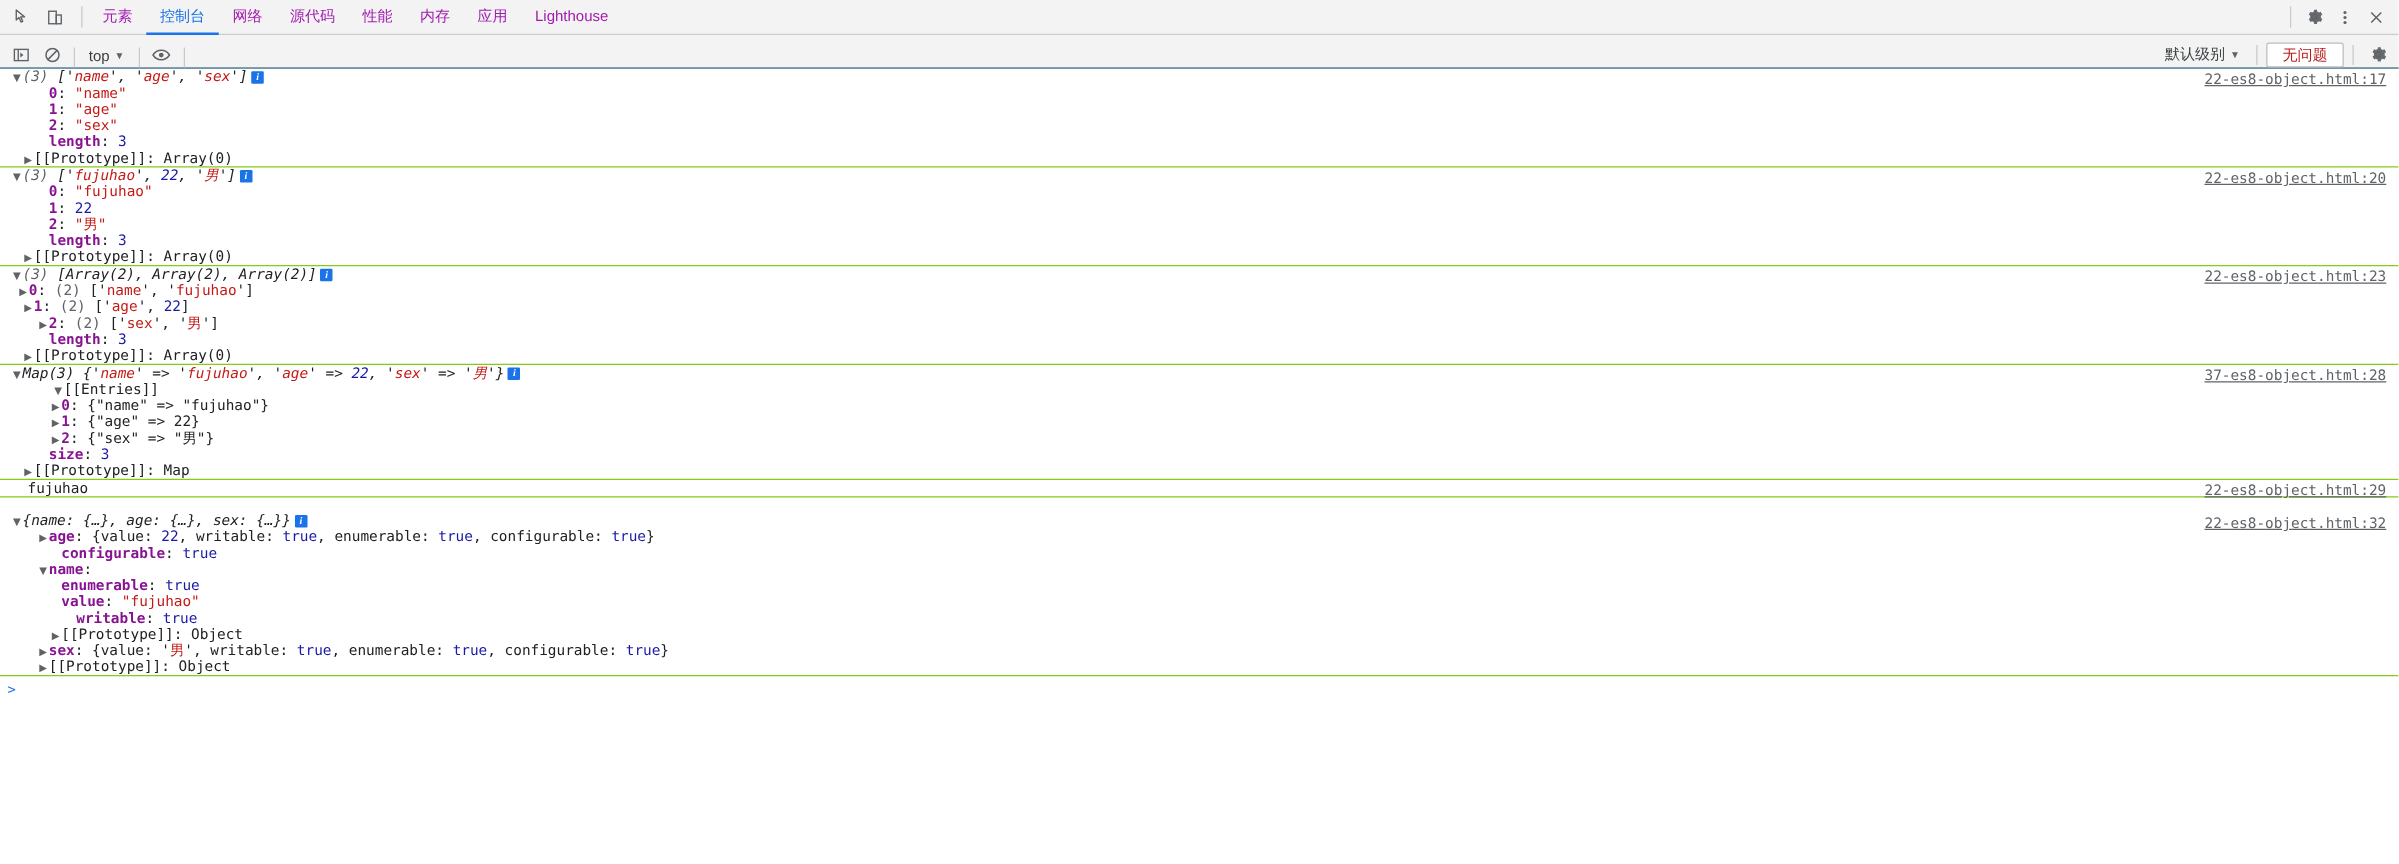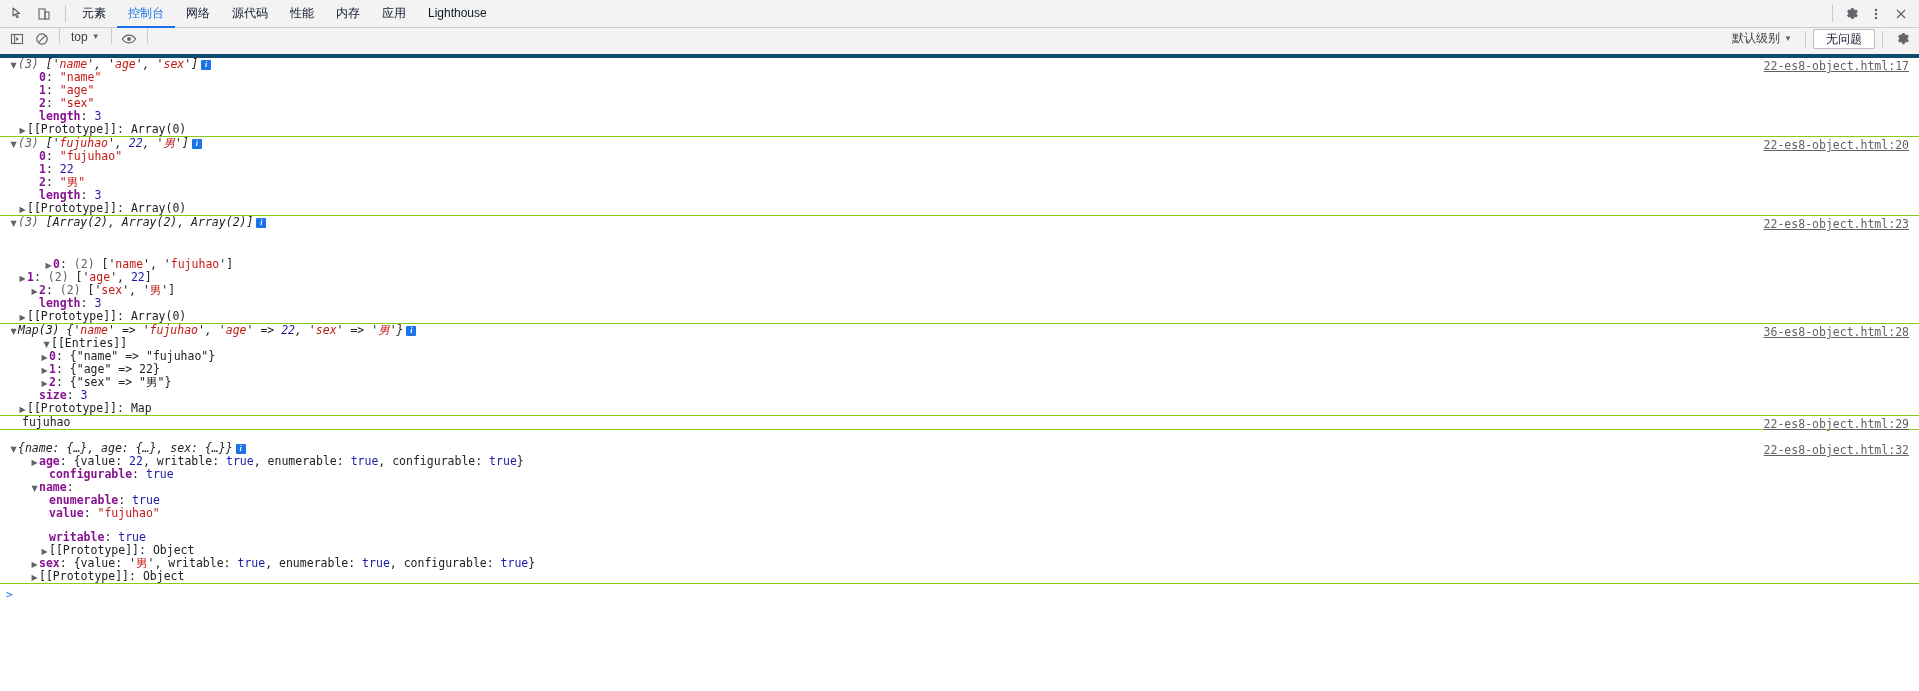--- a/index.html
+++ b/index.html
@@ -49,21 +49,21 @@
   }
   .tb-tabs {
     display: flex;
     align-items: stretch;
   }
   .tb-tab {
     display: flex;
     align-items: center;
     padding: 0 11px;
     font-size: 12px;
-    color: #0f172a;
+    color: #a21caf;
     cursor: pointer;
     white-space: nowrap;
     border-bottom: 2px solid transparent;
     margin-bottom: -1px;
   }
   .tb-tab.active {
     color: #1a73e8;
     border-bottom-color: #1a73e8;
   }
   .tb-right {
@@ -71,23 +71,23 @@
     display: flex;
     align-items: center;
     padding-right: 6px;
     gap: 1px;
   }
 
   
   .console-toolbar {
     height: 26px;
     display: flex;
-    align-items: flex-start;
+    align-items: flex-end;
     background: #f3f3f3;
-    border-bottom: 4px solid #0c4a6e;
+    border-bottom: 1px solid #0c4a6e;
     padding-left: 4px;
   }
   .ct-btn {
     width: 25px;
     height: 21px;
     display: flex;
     align-items: center;
     justify-content: center;
     cursor: pointer;
     border-radius: 2px;
@@ -142,21 +142,21 @@
     align-items: center;
     padding-right: 4px;
     gap: 2px;
   }
   .ct-pill {
     border: 1px solid #bdbdbd;
     border-radius: 2px;
     background: #fff;
     padding: 2px 12px;
     font-size: 12px;
-    color: #0f172a;
+    color: #b91c1c;
     cursor: pointer;
     line-height: 14px;
   }
 
   
   .console-body {
     background: #fff;
     font-family: "DejaVu Sans Mono", "Liberation Mono", monospace;
     font-size: 11.5px;
     line-height: 13px;
@@ -386,49 +386,49 @@
       <div class="row" style="padding-left: 9px;"><span class="tri">▼</span><span class="t-dim " style="font-style: italic;">(3) </span><span class="" style="font-style: italic;">['</span><span class="t-str " style="font-style: italic;">fujuhao</span><span class="" style="font-style: italic;">', </span><span class="t-num " style="font-style: italic;">22</span><span class="" style="font-style: italic;">, '</span><span class="t-str " style="font-style: italic;">男</span><span class="" style="font-style: italic;">']</span><span class="info-badge">i</span></div>
       <div class="row" style="padding-left: 30px;"><span class="tri-none"></span><span class="t-prop">0</span><span class="t-plain">: </span><span class="t-str">"fujuhao"</span></div>
       <div class="row" style="padding-left: 30px;"><span class="tri-none"></span><span class="t-prop">1</span><span class="t-plain">: </span><span class="t-num">22</span></div>
       <div class="row" style="padding-left: 30px;"><span class="tri-none"></span><span class="t-prop">2</span><span class="t-plain">: </span><span class="t-str">"男"</span></div>
       <div class="row" style="padding-left: 30px;"><span class="tri-none"></span><span class="t-len">length</span><span class="t-plain">: </span><span class="t-num">3</span></div>
       <div class="row" style="padding-left: 18px;"><span class="tri">▶</span><span class="t-plain">[[Prototype]]</span><span class="t-plain">: </span><span class="t-plain">Array(0)</span></div>
       <span class="src-link">22-es8-object.html:20</span>
     </div>
     <div class="msg-group">
       <div class="row" style="padding-left: 9px;"><span class="tri">▼</span><span class="t-dim " style="font-style: italic;">(3) </span><span class="" style="font-style: italic;">[Array(2), Array(2), Array(2)]</span><span class="info-badge">i</span></div>
-      <div class="row" style="padding-left: 44px; margin-top: 29px;"><span class="tri">▶</span><span class="t-prop">0</span><span class="t-plain">: </span><span class="t-dim">(2) </span><span class="t-plain">['</span><span class="t-str">name</span><span class="t-plain">', '</span><span class="t-str">fujuhao</span><span class="t-plain">']</span></div>
+      <div class="row" style="padding-left: 14px;"><span class="tri">▶</span><span class="t-prop">0</span><span class="t-plain">: </span><span class="t-dim">(2) </span><span class="t-plain">['</span><span class="t-str">name</span><span class="t-plain">', '</span><span class="t-str">fujuhao</span><span class="t-plain">']</span></div>
       <div class="row" style="padding-left: 18px;"><span class="tri">▶</span><span class="t-prop">1</span><span class="t-plain">: </span><span class="t-dim">(2) </span><span class="t-plain">['</span><span class="t-str">age</span><span class="t-plain">', </span><span class="t-num">22</span><span class="t-plain">]</span></div>
       <div class="row" style="padding-left: 30px;"><span class="tri">▶</span><span class="t-prop">2</span><span class="t-plain">: </span><span class="t-dim">(2) </span><span class="t-plain">['</span><span class="t-str">sex</span><span class="t-plain">', '</span><span class="t-str">男</span><span class="t-plain">']</span></div>
       <div class="row" style="padding-left: 30px;"><span class="tri-none"></span><span class="t-len">length</span><span class="t-plain">: </span><span class="t-num">3</span></div>
       <div class="row" style="padding-left: 18px;"><span class="tri">▶</span><span class="t-plain">[[Prototype]]</span><span class="t-plain">: </span><span class="t-plain">Array(0)</span></div>
       <span class="src-link">22-es8-object.html:23</span>
     </div>
     <div class="msg-group">
       <div class="row" style="padding-left: 9px;"><span class="tri">▼</span><span class="" style="font-style: italic;">Map(3) </span><span class="" style="font-style: italic;">{'</span><span class="t-str " style="font-style: italic;">name</span><span class="" style="font-style: italic;">' =&gt; '</span><span class="t-str " style="font-style: italic;">fujuhao</span><span class="" style="font-style: italic;">', '</span><span class="t-str " style="font-style: italic;">age</span><span class="" style="font-style: italic;">' =&gt; </span><span class="t-num " style="font-style: italic;">22</span><span class="" style="font-style: italic;">, '</span><span class="t-str " style="font-style: italic;">sex</span><span class="" style="font-style: italic;">' =&gt; '</span><span class="t-str " style="font-style: italic;">男</span><span class="" style="font-style: italic;">'}</span><span class="info-badge">i</span></div>
       <div class="row" style="padding-left: 42px;"><span class="tri">▼</span><span class="t-plain">[[Entries]]</span></div>
       <div class="row" style="padding-left: 40px;"><span class="tri">▶</span><span class="t-prop">0</span><span class="t-plain">: </span><span class="t-plain">{"name" =&gt; "fujuhao"}</span></div>
       <div class="row" style="padding-left: 40px;"><span class="tri">▶</span><span class="t-prop">1</span><span class="t-plain">: </span><span class="t-plain">{"age" =&gt; 22}</span></div>
       <div class="row" style="padding-left: 40px;"><span class="tri">▶</span><span class="t-prop">2</span><span class="t-plain">: </span><span class="t-plain">{"sex" =&gt; "男"}</span></div>
       <div class="row" style="padding-left: 30px;"><span class="tri-none"></span><span class="t-len">size</span><span class="t-plain">: </span><span class="t-num">3</span></div>
       <div class="row" style="padding-left: 18px;"><span class="tri">▶</span><span class="t-plain">[[Prototype]]</span><span class="t-plain">: </span><span class="t-plain">Map</span></div>
-      <span class="src-link">36-es8-object.html:28</span>
+      <span class="src-link">37-es8-object.html:28</span>
     </div>
     <div class="msg-group">
       <div class="row plain-msg">fujuhao</div>
       <span class="src-link">22-es8-object.html:29</span>
     </div>
     <div class="msg-group">
       <div class="row" style="padding-left: 9px; margin-top: 12px;"><span class="tri">▼</span><span class="" style="font-style: italic;">{name: {…}, age: {…}, sex: {…}}</span><span class="info-badge">i</span></div>
       <div class="row" style="padding-left: 30px;"><span class="tri">▶</span><span class="t-prop">age</span><span class="t-plain">: </span><span class="t-plain">{value: </span><span class="t-num">22</span><span class="t-plain">, writable: </span><span class="t-bool">true</span><span class="t-plain">, enumerable: </span><span class="t-bool">true</span><span class="t-plain">, configurable: </span><span class="t-bool">true</span><span class="t-plain">}</span></div>
       <div class="row" style="padding-left: 40px;"><span class="tri-none"></span><span class="t-prop">configurable</span><span class="t-plain">: </span><span class="t-bool">true</span></div>
       <div class="row" style="padding-left: 30px;"><span class="tri">▼</span><span class="t-prop">name</span><span class="t-plain">:</span></div>
       <div class="row" style="padding-left: 40px;"><span class="tri-none"></span><span class="t-prop">enumerable</span><span class="t-plain">: </span><span class="t-bool">true</span></div>
       <div class="row" style="padding-left: 40px;"><span class="tri-none"></span><span class="t-prop">value</span><span class="t-plain">: </span><span class="t-str">"fujuhao"</span></div>
-      <div class="row" style="padding-left: 40px; margin-top: 11px;"><span class="tri-none"></span><span class="t-prop">writable</span><span class="t-plain">: </span><span class="t-bool">true</span></div>
+      <div class="row" style="padding-left: 52px;"><span class="tri-none"></span><span class="t-prop">writable</span><span class="t-plain">: </span><span class="t-bool">true</span></div>
       <div class="row" style="padding-left: 40px;"><span class="tri">▶</span><span class="t-plain">[[Prototype]]</span><span class="t-plain">: </span><span class="t-plain">Object</span></div>
       <div class="row" style="padding-left: 30px;"><span class="tri">▶</span><span class="t-prop">sex</span><span class="t-plain">: </span><span class="t-plain">{value: '</span><span class="t-str">男</span><span class="t-plain">', writable: </span><span class="t-bool">true</span><span class="t-plain">, enumerable: </span><span class="t-bool">true</span><span class="t-plain">, configurable: </span><span class="t-bool">true</span><span class="t-plain">}</span></div>
       <div class="row" style="padding-left: 30px;"><span class="tri">▶</span><span class="t-plain">[[Prototype]]</span><span class="t-plain">: </span><span class="t-plain">Object</span></div>
       <span class="src-link">22-es8-object.html:32</span>
     </div>
     <div class="prompt-row">
       <span class="prompt-caret">&gt;</span>
       <div class="prompt-input" contenteditable="true" style=""></div>
     </div>
   </div>

